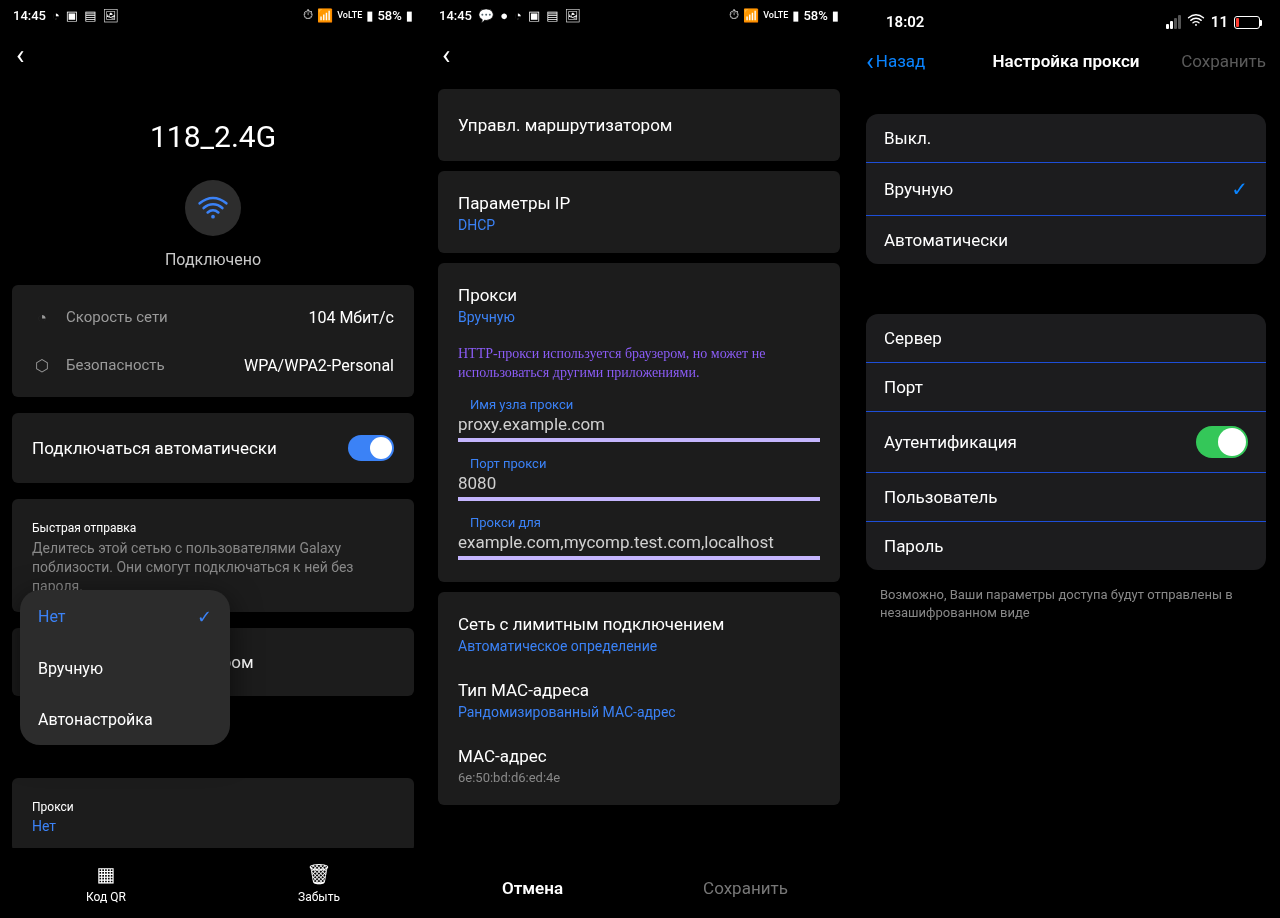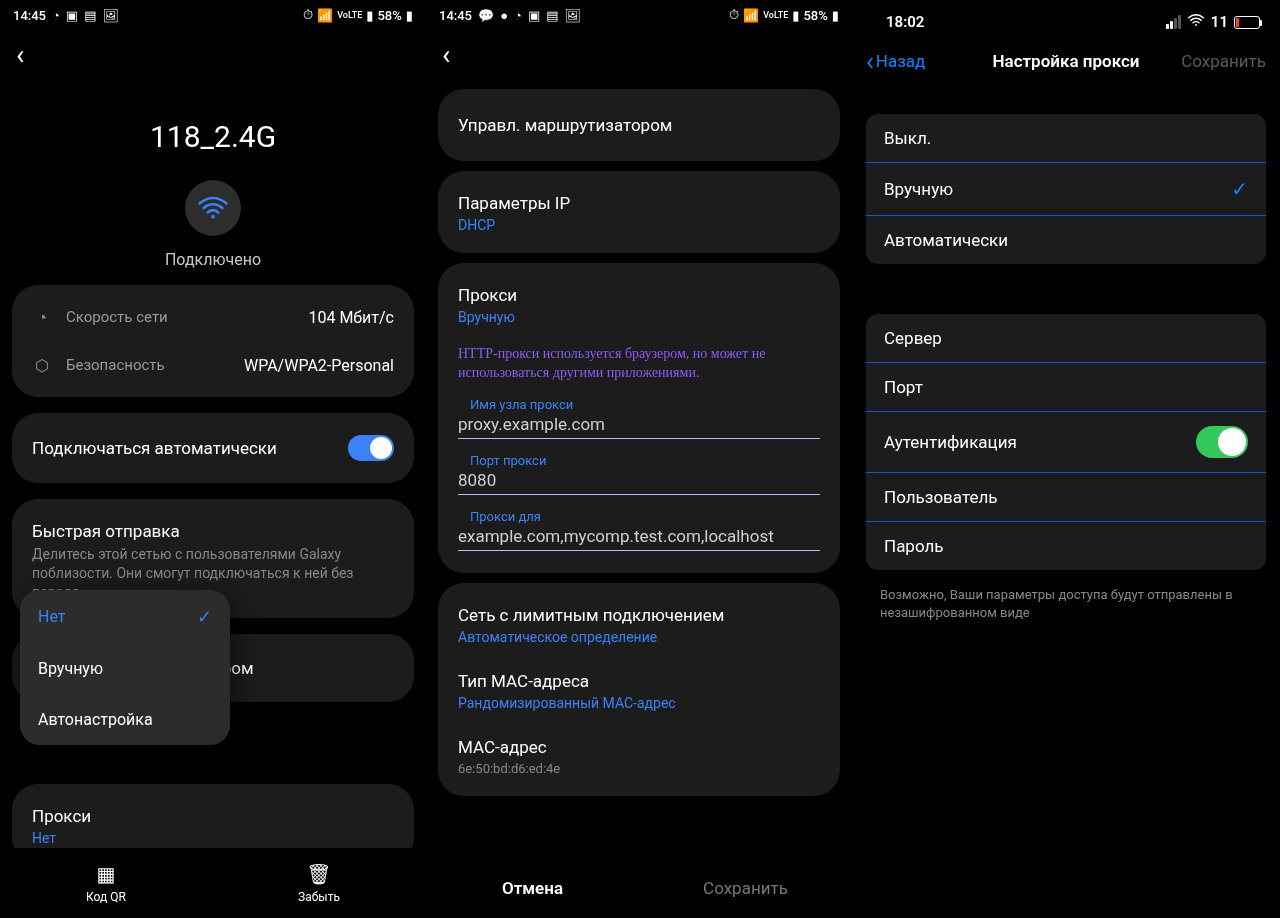--- a/index.html
+++ b/index.html
@@ -17,45 +17,45 @@
   
   .statusbar { height: 30px; display: flex; align-items: center; justify-content: space-between; padding: 0 13px; font-size: 13px; font-weight: 500; color:#fff;}
   .statusbar .left { display:flex; gap:6px; align-items:center; }
   .statusbar .right { display:flex; gap:4px; align-items:center; }
   .statusbar.ios { justify-content:space-between; padding:4px 20px 0 34px; height:40px; font-weight:600; font-size:15px;}
   .back-chevron { font-size:28px; padding:8px 16px; color:#fff; display:inline-block;}
   
   .s1-title { font-size:30px; font-weight:400; text-align:center; margin-top:40px;}
   .wifi-circle { width:56px; height:56px; background:#2d2d2d; border-radius:50%; margin:26px auto 14px; display:flex; align-items:center; justify-content:center;}
   .connected { text-align:center; font-size:16px; color:#c9c9c9;}
-  .card { background:#1c1c1c; border-radius:26px; margin:16px 12px; padding:8px 0;}
+  .card { background:#1c1c1c; border-radius:6px; margin:16px 12px; padding:8px 0;}
   .row { display:flex; align-items:center; justify-content:space-between; padding:14px 20px; }
   .row-left { display:flex; align-items:center; gap:14px; color:#9a9a9a; font-size:15px;}
   .row-val { color:#fff; font-size:16px;}
   .rowicon { width:20px; height:20px; display:inline-flex; align-items:center; justify-content:center; color:#9a9a9a; font-size:16px;}
   .toggle { width:46px; height:26px; background:#3b82f6; border-radius:13px; position:relative;}
   .toggle::after { content:""; position:absolute; right:2px; top:2px; width:22px; height:22px; background:#fff; border-radius:50%;}
   .toggle.green { background:#34c759; width:52px; height:32px; border-radius:16px;}
   .toggle.green::after{ width:28px; height:28px; right:2px; top:2px;}
   .card-sub { color:#888; font-size:14px; padding:0 20px 12px; line-height:1.35;}
-  .card-title { font-size:17px; padding:14px 20px 4px;}
+  .card-title { font-size:12px; padding:14px 20px 4px;}
   .blue-small { color:#3b82f6; font-size:14px; padding:0 20px 10px;}
   .popup { position:absolute; left:20px; top:590px; width:210px; background:#2c2c2c; border-radius:20px; box-shadow:0 8px 30px rgba(0,0,0,.6); overflow:hidden;}
   .popup-item { padding:16px 18px; font-size:16px; display:flex; justify-content:space-between; align-items:center;}
   .popup-item.sel { color:#3b82f6; }
   .chk { color:#3b82f6; font-size:18px;}
   .chk-ios { color:#0a84ff; font-size:20px; font-weight:300;}
   .bottom-bar { position:absolute; bottom:0; left:0; right:0; height:70px; display:flex; justify-content:space-around; align-items:center; background:#000;}
   .bb-item { display:flex; flex-direction:column; align-items:center; gap:4px; font-size:12px;}
   
   .s2 .card { margin:10px 12px;}
   .s2 .row2 { padding:14px 20px 4px; font-size:17px;}
   .note { color:#8b5cf6; font-size:14px; padding:8px 20px 14px; line-height:1.35;font-family:Liberation Serif, serif;}
   .field-label { color:#3b82f6; font-size:13px; padding:0 32px;}
-  .field-val-raw { color:#d0d0d0; font-size:17px; padding:2px 0 4px; border-bottom:1px solid #c4b5fd; margin:0 20px 14px;}
+  .field-val-raw { color:#d0d0d0; font-size:17px; padding:2px 0 4px; border-bottom:4px solid #c4b5fd; margin:0 20px 14px;}
   .section-v { color:#3b82f6; font-size:14px; padding:0 20px 12px;}
   .s2-bottom { position:absolute; bottom:0; left:0; right:0; height:60px; display:flex;}
   .s2-bottom > div { flex:1; text-align:center; line-height:60px; font-size:17px;}
   .s2-bottom .save { color:#777;}
   
   .ios-nav { display:flex; align-items:center; justify-content:space-between; padding:8px 14px 10px; }
   .ios-back { color:#0a84ff; font-size:17px; display:flex; align-items:center; gap:2px;}
   .ios-title { font-size:17px; font-weight:600; position:absolute; left:50%; transform:translateX(-50%);}
   .ios-save { color:#5a5a5a; font-size:17px;}
   .ios-group { background:#1c1c1e; border-radius:12px; margin:10px 14px; overflow:hidden;}

